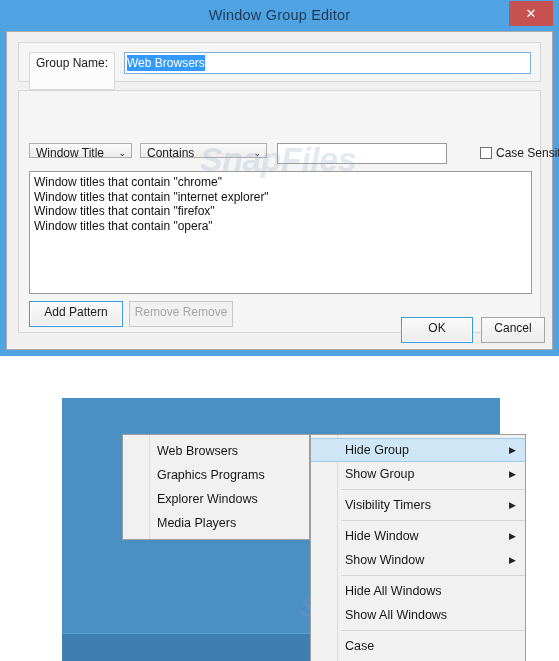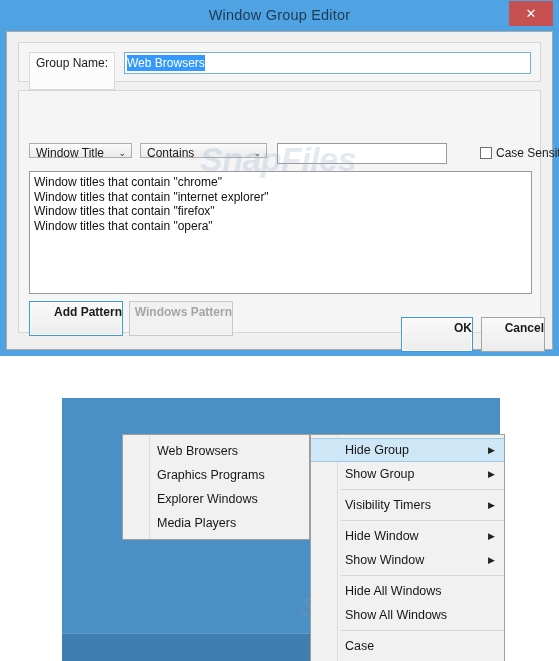--- a/index.html
+++ b/index.html
@@ -178,30 +178,29 @@
   }
   #pattern-list .row {
     line-height: 14.5px;
     font-size: 12px;
     color: #111111;
     white-space: nowrap;
   }
 
   .btn {
     position: absolute;
-    height: 35px;
+    height: 26px;
     background: linear-gradient(#fafafa, #ececec);
     border: 1px solid #a5a5a5;
     box-sizing: border-box;
     line-height: 21px;
-    text-align: right;
+    text-align: center;
     font-size: 12px;
     color: #1a1a1a;
     cursor: pointer;
-    font-weight: bold;
   }
   .btn.disabled {
     color: #a6a6a6;
     border-color: #c8c8c8;
     background: #f1f1f1;
     cursor: default;
   }
   .btn.focused {
     border: 1px solid #3c9ade;
     box-shadow: inset 0 0 0 1px #ffffff;
@@ -309,21 +308,21 @@
 
   #submenu {
     left: 122px; top: 434px;
     width: 188px;
     padding: 4px 0;
   }
   #submenu .mi { height: 24px; line-height: 24px; }
 
   #mainmenu {
     left: 310px; top: 434px;
-    width: 195px;
+    width: 216px;
     padding: 3px 0;
   }
 </style>
 </head>
 <body>
 
 <div id="dialog">
 
   <div id="titlebar">
     <div id="title-text">Window Group Editor</div>
@@ -356,21 +355,21 @@
       </div>
 
       <div id="pattern-list">
         <div class="row">Window titles that contain "chrome"</div>
         <div class="row">Window titles that contain "internet explorer"</div>
         <div class="row">Window titles that contain "firefox"</div>
         <div class="row">Window titles that contain "opera"</div>
       </div>
 
       <div class="btn focused" id="btn-add">Add Pattern</div>
-      <div class="btn disabled" id="btn-remove">Windows Pattern</div>
+      <div class="btn disabled" id="btn-remove">Remove Remove</div>
     </div>
 
     <div class="btn focused" id="btn-ok">OK</div>
     <div class="btn" id="btn-cancel">Cancel</div>
   </div>
 </div>
 
 <div class="wm" id="wm1">SnapFiles</div>
 
 <div id="desktop">

